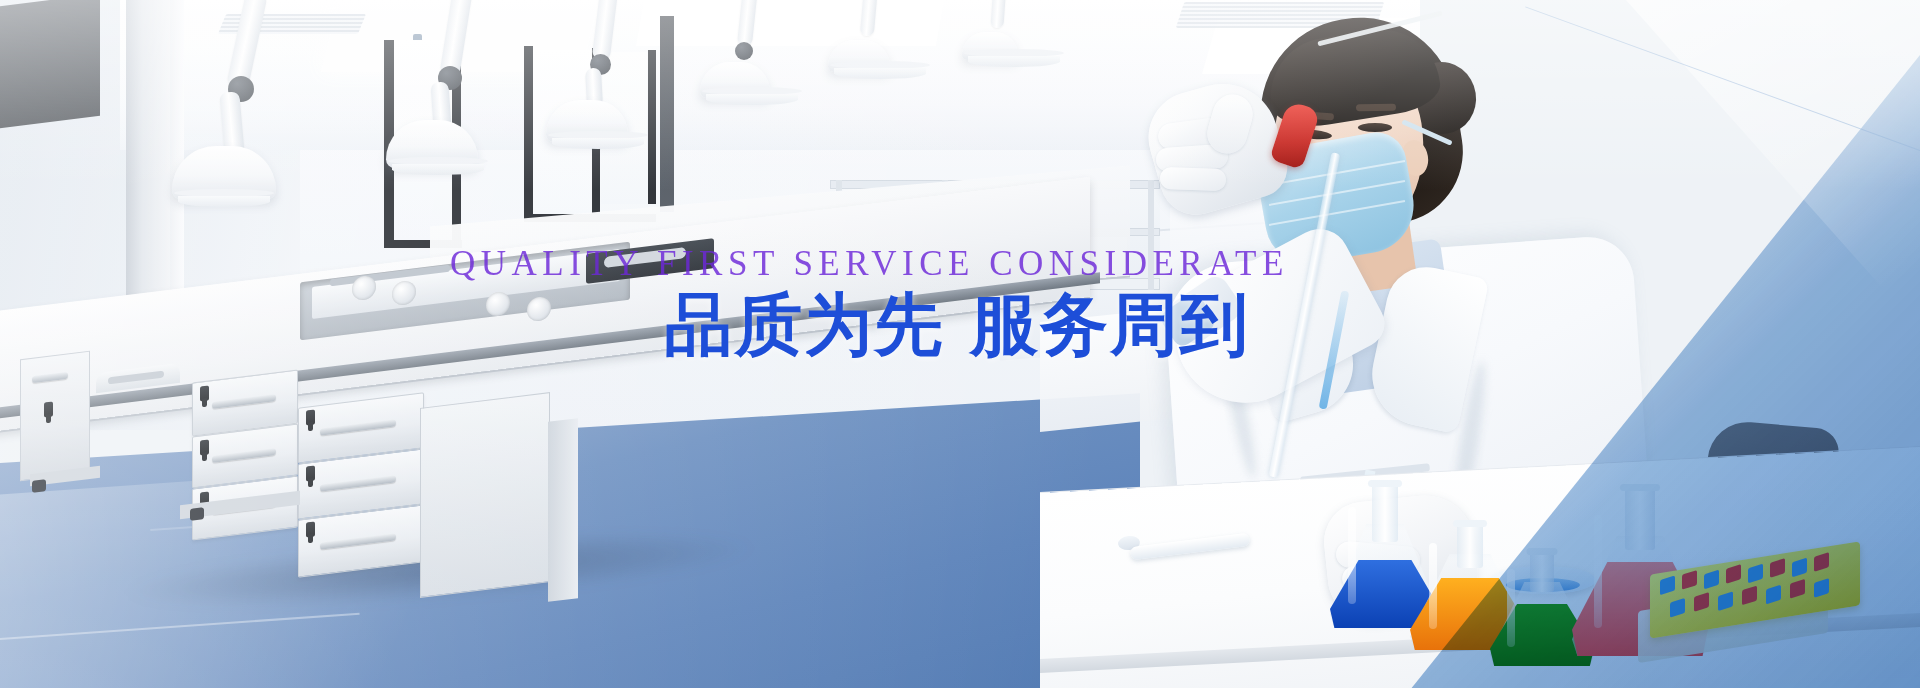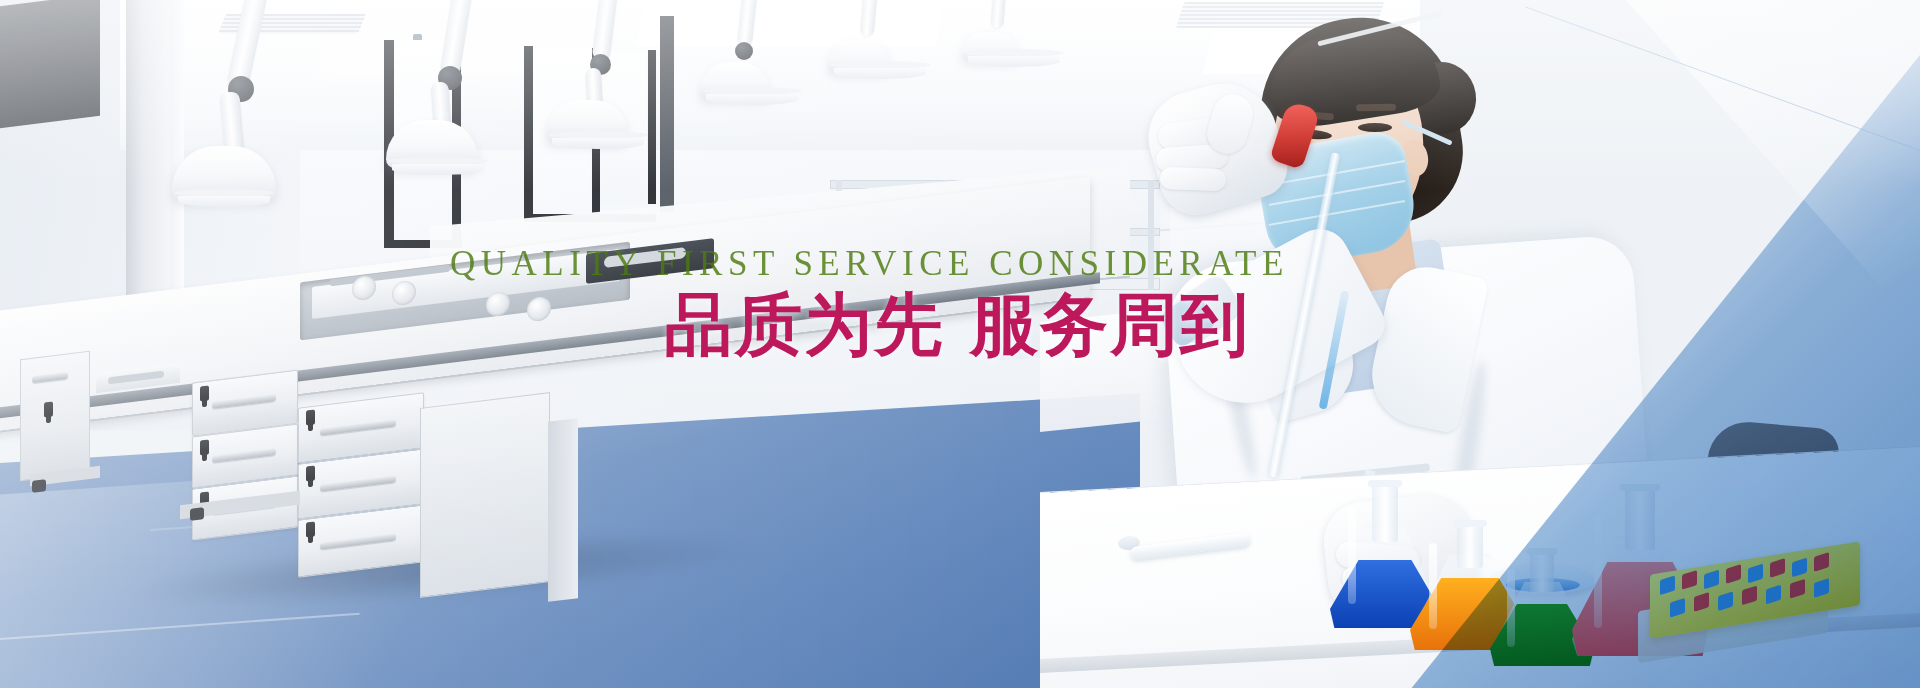--- a/index.html
+++ b/index.html
@@ -396,32 +396,32 @@
   .haze-top{position:absolute;left:0;right:0;top:0;height:190px;pointer-events:none;
     background:linear-gradient(180deg,rgba(255,255,255,.45),rgba(255,255,255,0));}
 
   
   .copy{position:absolute;left:450px;top:246px;width:800px;}
 
   .eyebrow{
     font-family:"Liberation Serif","DejaVu Serif",serif;
     font-size:35px;
     letter-spacing:5.5px;
-    color:#4d7c0f;
+    color:#6d28d9;
     opacity:.82;
     white-space:nowrap;
     line-height:1;
     margin:0 0 6px 0;
     text-align:left;
   }
   .headline{
     font-family:"DejaVu Sans","Liberation Sans",sans-serif;
     font-size:68px;
     font-weight:bold;
-    color:#be185d;
+    color:#1d4ed8;
     letter-spacing:2px;
     line-height:1.12;
     margin:0;
     text-align:right;
     white-space:nowrap;
     text-shadow:0 2px 6px rgba(255,255,255,.55);
   }
   .ribbon{
     margin-top:18px;
     margin-left:28px;

